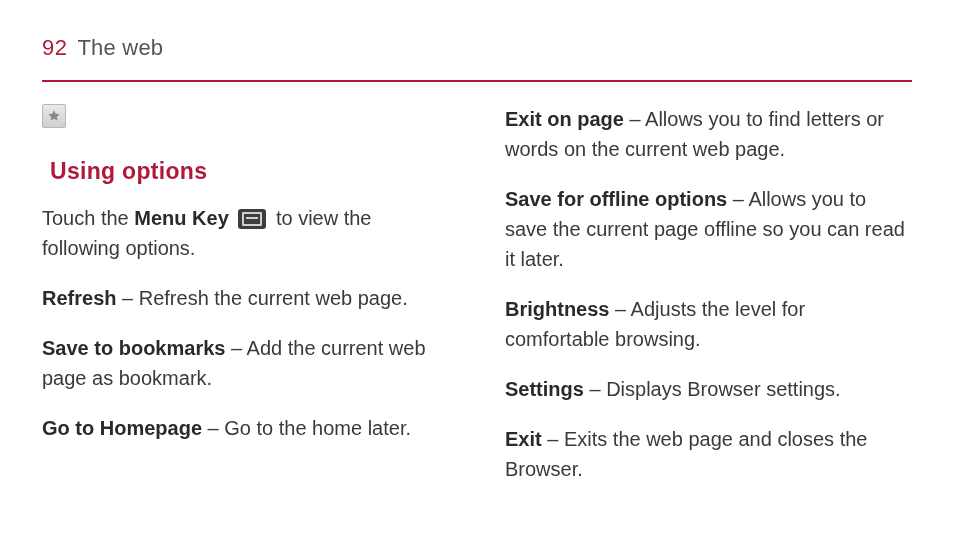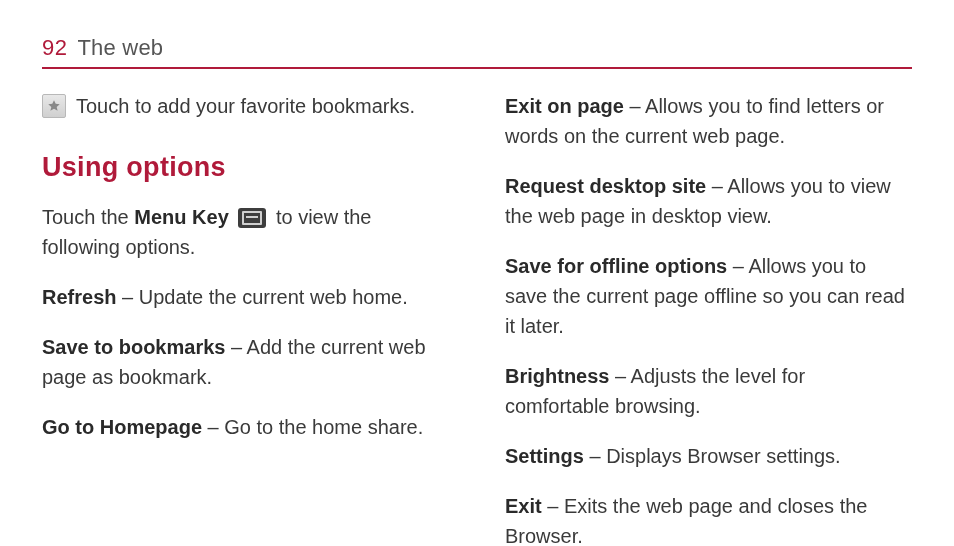--- a/index.html
+++ b/index.html
@@ -14,21 +14,21 @@
   }
   .page {
     box-sizing: border-box;
     padding: 10px 42px 20px 42px;
   }
   .header {
     display: flex;
     align-items: baseline;
     gap: 10px;
     border-bottom: 2px solid #b01a3a;
-    padding-bottom: 6px;
+    padding-bottom: 19px;
     margin-bottom: 22px;
   }
   .page-number {
     color: #b01a3a;
     font-size: 22px;
     font-weight: 400;
     letter-spacing: 0.5px;
   }
   .page-title {
     color: #555;
@@ -47,22 +47,22 @@
     line-height: 1.5;
     font-weight: 300;
     color: #3a3a3a;
   }
   .para {
     margin: 0 0 20px 0;
   }
   .sect-heading {
     color: #b01a3a;
     font-weight: 700;
-    font-size: 27px;
-    margin: 26px 0 14px 0;
+    font-size: 23px;
+    margin: 26px 0 14px 8px;
     letter-spacing: 0.3px;
   }
   .bold {
     font-weight: 600;
     color: #2a2a2a;
   }
   .favicon-row {
     display: flex;
     align-items: center;
     gap: 10px;
@@ -127,54 +127,50 @@
   <div class="columns">
 
     <div class="col">
 
       <div class="favicon-row">
         <span class="star-icon">
           <svg viewBox="0 0 24 24">
               <path d="M12 2l2.9 6.3 6.9.6-5.2 4.6 1.6 6.8L12 16.9 5.8 20.3l1.6-6.8L2.2 8.9l6.9-.6L12 2z"></path>
             </svg>
         </span>
-        <span>Touch to add your favorite bookmarks.</span>
       </div>
 
       <div class="sect-heading">Using options</div>
 
       <p class="para">
         <span>Touch the </span><span class="bold">Menu Key</span>
         <span class="menu-key-icon">
             <span class="outer">
               <span class="inner"></span>
             </span>
           </span>
         <span> to view the following options.</span>
       </p>
 
       <p class="para">
-        <span class="bold">Refresh</span><span> – Update the current web home.</span>
+        <span class="bold">Refresh</span><span> – Refresh the current web page.</span>
       </p>
       <p class="para">
         <span class="bold">Save to bookmarks</span><span> – Add the current web page as bookmark.</span>
       </p>
       <p class="para">
-        <span class="bold">Go to Homepage</span><span> – Go to the home share.</span>
+        <span class="bold">Go to Homepage</span><span> – Go to the home later.</span>
       </p>
 
     </div>
 
     <div class="col">
 
       <p class="para">
         <span class="bold">Exit on page</span><span> – Allows you to find letters or words on the current web page.</span>
-      </p>
-      <p class="para">
-        <span class="bold">Request desktop site</span><span> – Allows you to view the web page in desktop view.</span>
       </p>
       <p class="para">
         <span class="bold">Save for offline options</span><span> – Allows you to save the current page offline so you can read it later.</span>
       </p>
       <p class="para">
         <span class="bold">Brightness</span><span> – Adjusts the level for comfortable browsing.</span>
       </p>
       <p class="para">
         <span class="bold">Settings</span><span> – Displays Browser settings.</span>
       </p>

